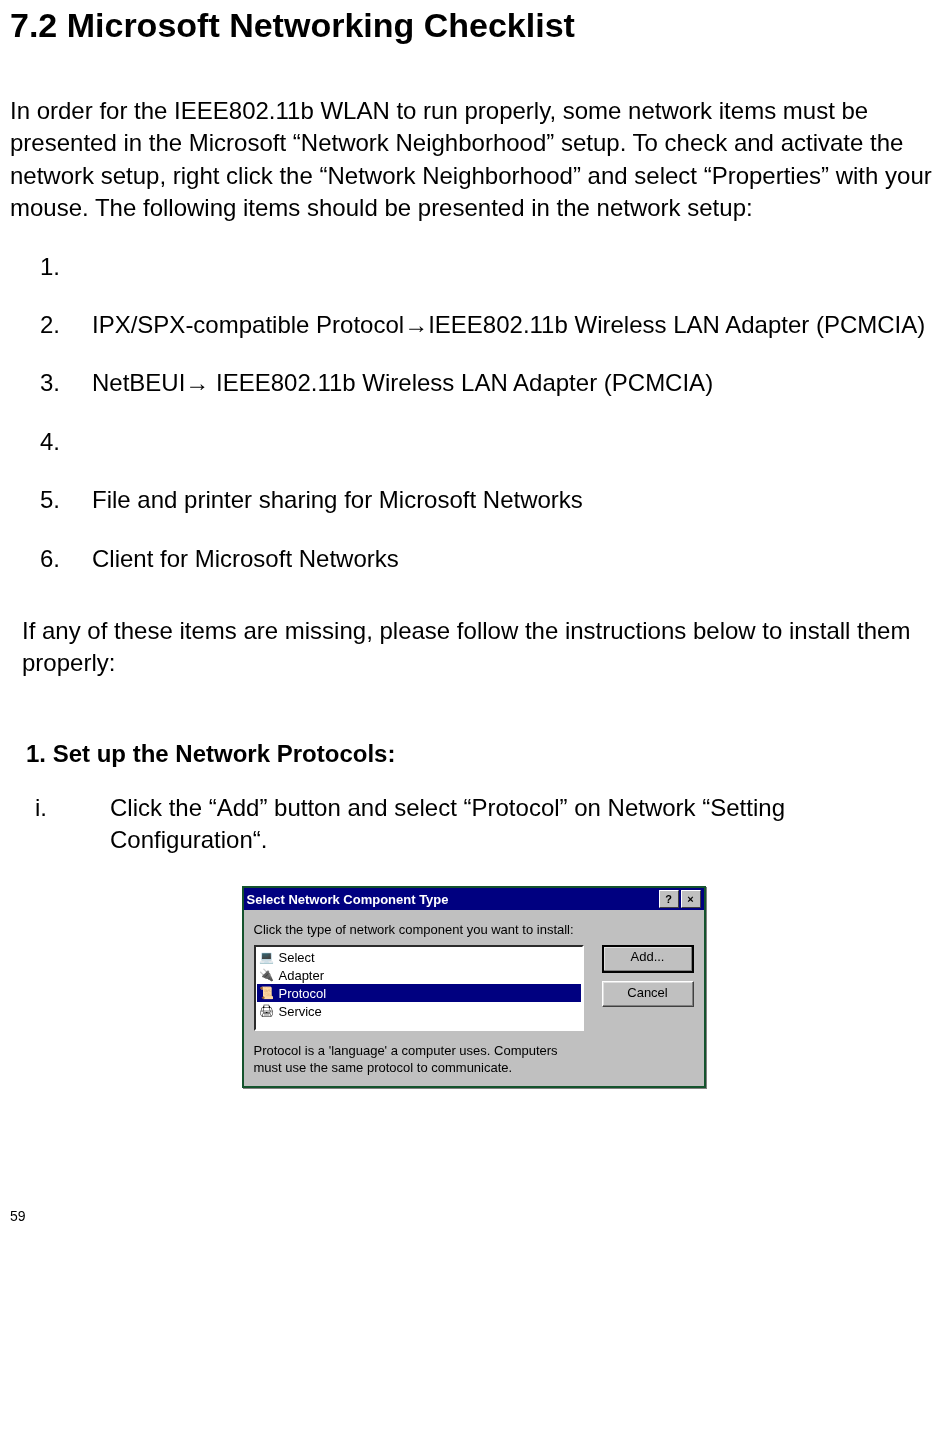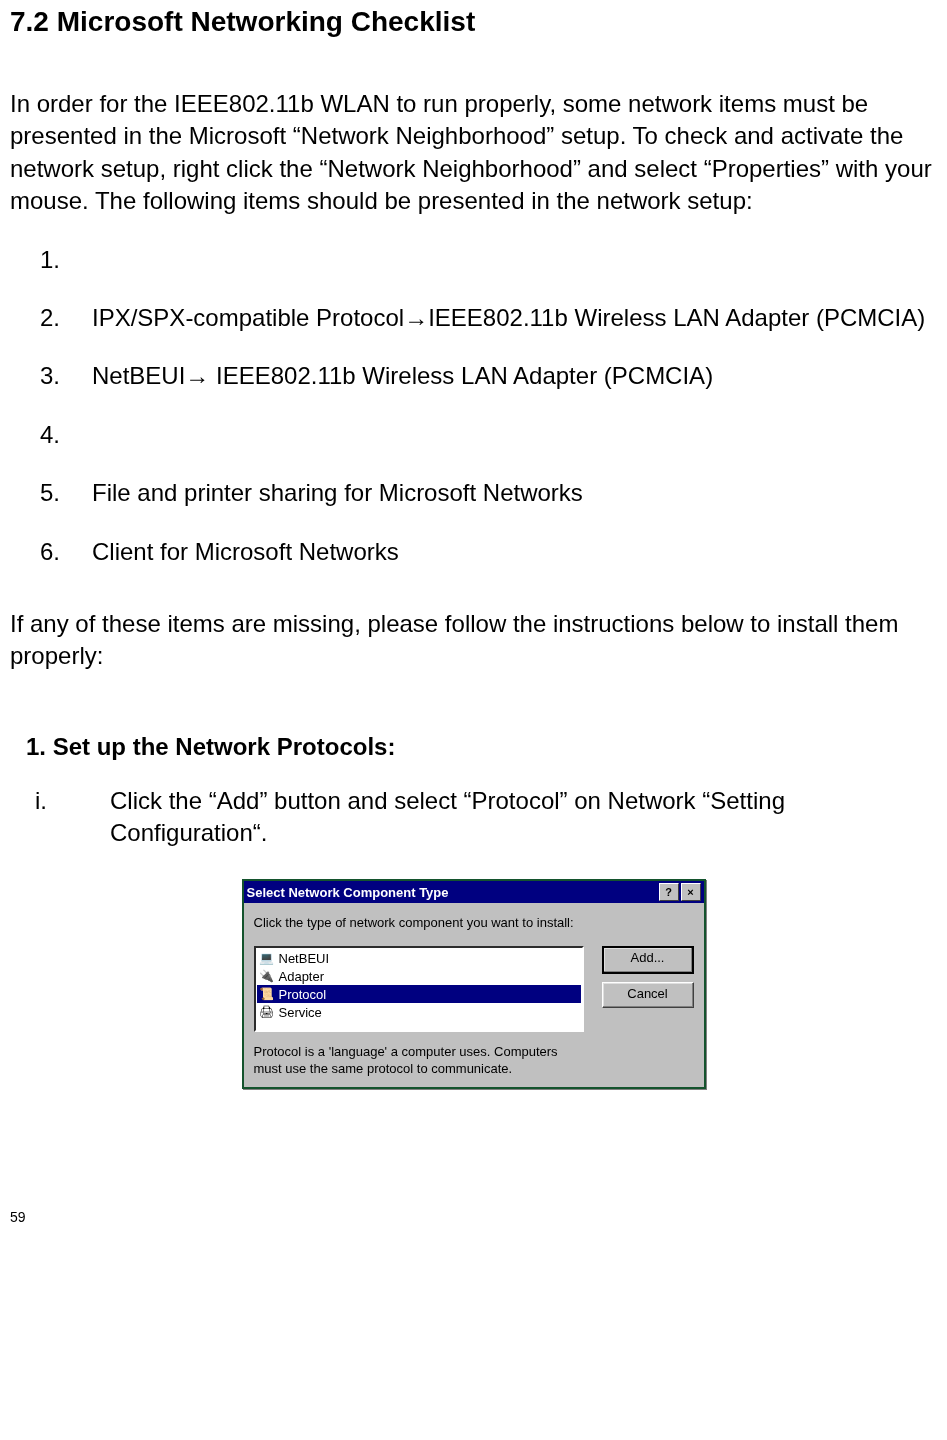--- a/index.html
+++ b/index.html
@@ -7,21 +7,21 @@
       font-size: 24px;
       color: #000;
       background: #fff;
       margin: 0;
       padding: 0 10px;
       width: 947px;
       box-sizing: border-box;
     }
     .section-heading {
       font-weight: bold;
-      font-size: 28px;
+      font-size: 34px;
       margin-top: 6px;
       margin-bottom: 50px;
     }
     .intro-para {
       line-height: 1.35;
       margin-bottom: 26px;
     }
     .ol-numbered {
       list-style: none;
       padding: 0;
@@ -35,20 +35,21 @@
     }
     .ol-numbered .num {
       width: 52px;
       flex-shrink: 0;
       padding-left: 30px;
       box-sizing: content-box;
     }
     .para {
       line-height: 1.35;
       margin-bottom: 60px;
+      margin-left: 12px;
     }
     .sub-heading {
       font-weight: bold;
       margin-bottom: 24px;
       margin-left: 16px;
     }
     .roman-list {
       list-style: none;
       padding: 0;
       margin: 0 0 30px 0;
@@ -104,21 +105,21 @@
       align-items: center;
       justify-content: center;
       color: #000;
       line-height: 1;
     }
     .dialog-body {
       padding: 12px 10px 10px 10px;
     }
     .prompt {
       font-size: 13px;
-      margin-bottom: 16px;
+      margin-bottom: 8px;
     }
     .body-row {
       display: flex;
       gap: 18px;
       align-items: flex-start;
     }
     .listbox {
       flex: 1;
       background: #fff;
       border: 2px inset #fff;
@@ -237,21 +238,21 @@
         <div class="tb-btn">?</div>
         <div class="tb-btn">×</div>
       </div>
     </div>
     <div class="dialog-body">
       <div class="prompt">Click the type of network component you want to install:</div>
       <div class="body-row">
         <div class="listbox">
           <div class="list-item">
             <span class="li-icon">💻</span>
-            <span>NetBEUI</span>
+            <span>Select</span>
           </div>
           <div class="list-item">
             <span class="li-icon">🔌</span>
             <span>Adapter</span>
           </div>
           <div class="list-item selected">
             <span class="li-icon">📜</span>
             <span>Protocol</span>
           </div>
           <div class="list-item">

